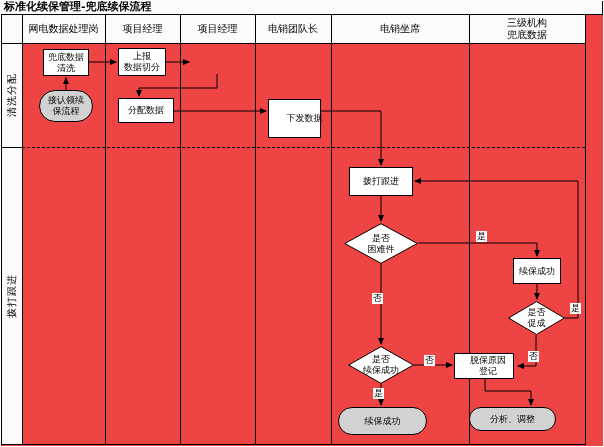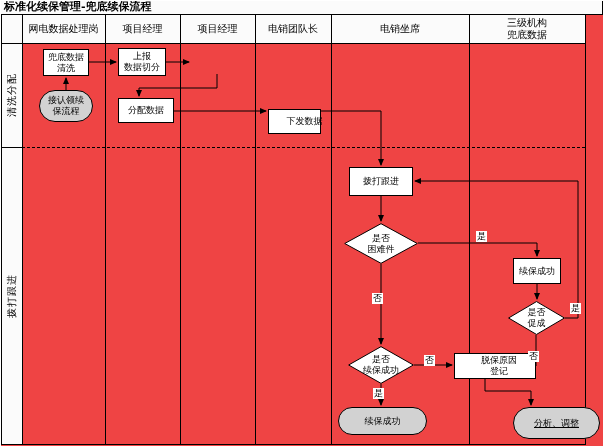--- a/index.html
+++ b/index.html
@@ -124,21 +124,21 @@
     <span>上报</span>
       <span>数据切分</span>
   </div>
 
 
   <div class="node" style="left:117px;top:97px;width:56px;height:25px;">
     <span>分配数据</span>
       <span></span>
   </div>
 
-  <div class="node" style="left:267px;top:108px;width:53px;height:25px;padding-left:20px;">
+  <div class="node" style="left:267px;top:98px;width:53px;height:39px;padding-left:20px;">
     <span>下发数据</span>
       <span></span>
   </div>
 
   <div class="node" style="left:348px;top:166px;width:64px;height:29px;">
     <span>拨打跟进</span>
       <span></span>
   </div>
 
   <div class="node diamond" style="left:343px;top:222px;width:74px;height:41px;">
@@ -169,31 +169,31 @@
   <div class="node diamond" style="left:347px;top:345px;width:66px;height:38px;">
     <svg viewBox="0 0 100 60" preserveAspectRatio="none">
       <polygon points="50,1 99,30 50,59 1,30" fill="#fff" stroke="#000" vector-effect="non-scaling-stroke"></polygon>
     </svg>
     <div class="lbl">
       <span>是否</span>
         <span>续保成功</span>
     </div>
   </div>
 
-  <div class="node" style="left:453px;top:352px;width:82px;height:26px;padding-left:8px;">
+  <div class="node" style="left:453px;top:352px;width:60px;height:26px;padding-left:8px;">
     <span>脱保原因</span>
       <span>登记</span>
   </div>
 
   <div class="node terminal" style="left:337px;top:406px;width:89px;height:28px;">
     <span>续保成功</span>
       <span></span>
   </div>
 
-  <div class="node terminal" style="left:512px;top:406px;width:87px;height:32px;text-decoration:underline;">
+  <div class="node terminal" style="left:468px;top:406px;width:87px;height:24px;">
     <span>分析、调整</span>
       <span></span>
   </div>
 
   <div class="chip" style="left:475px;top:230px;">是</div>
   <div class="chip" style="left:371px;top:292px;">否</div>
   <div class="chip" style="left:423px;top:354px;">否</div>
   <div class="chip" style="left:372px;top:387px;">是</div>
   <div class="chip" style="left:527px;top:350px;">否</div>
   <div class="chip" style="left:569px;top:302px;">是</div>

